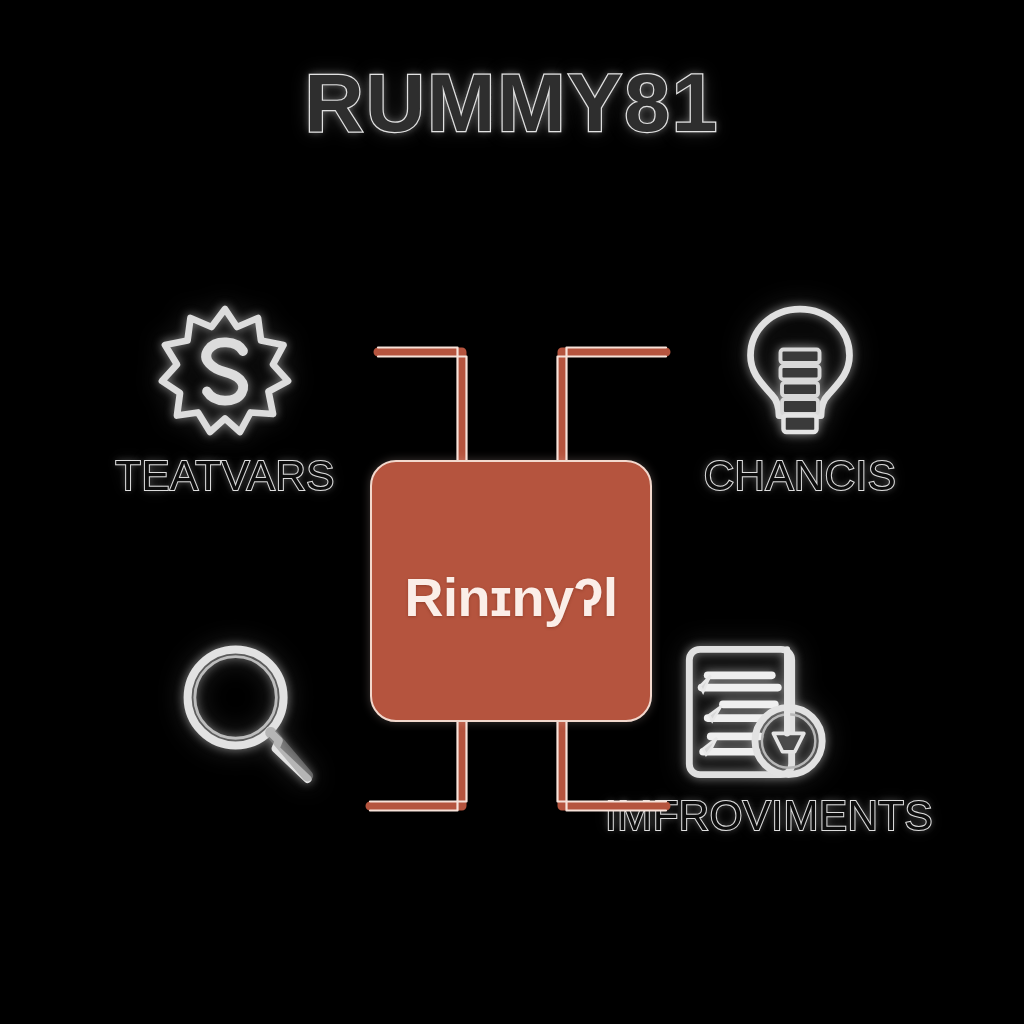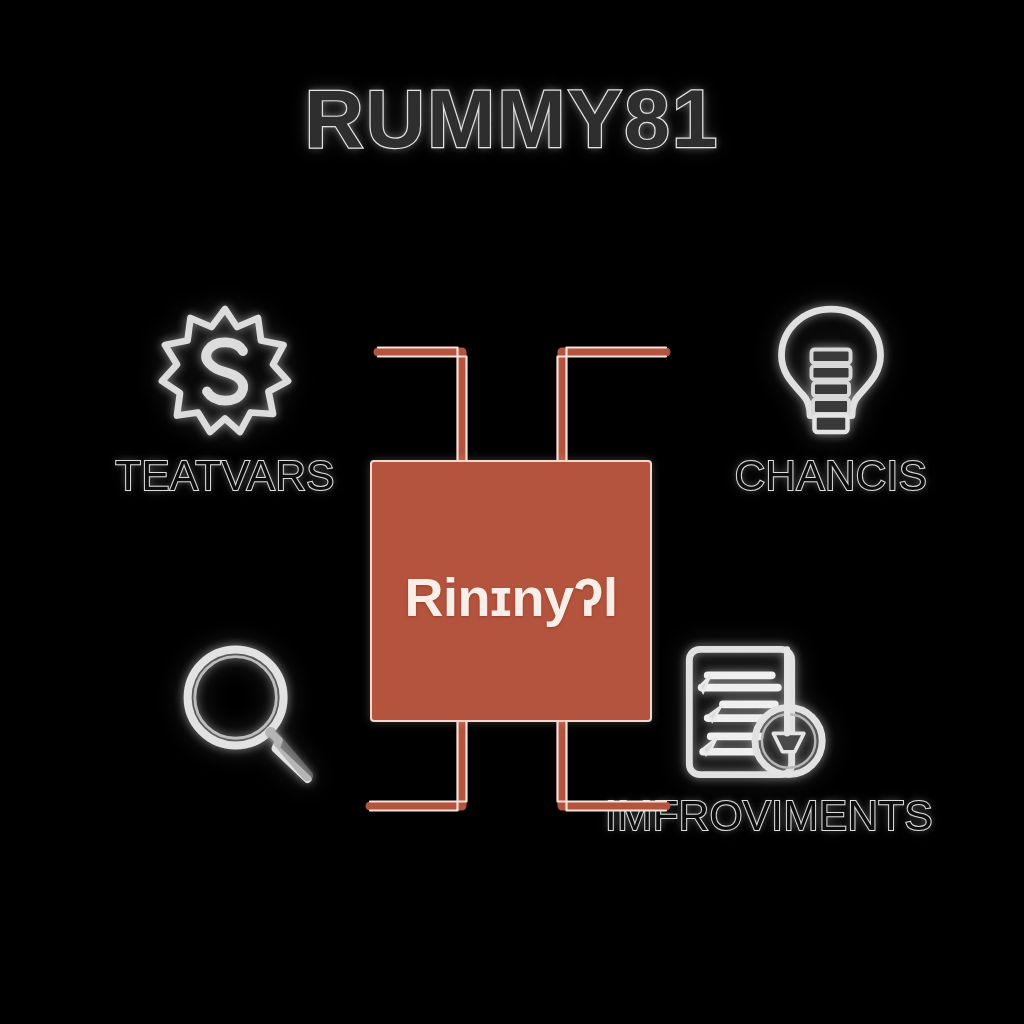--- a/index.html
+++ b/index.html
@@ -34,21 +34,21 @@
     font-family: "Liberation Sans", sans-serif;
     font-size: 82px;
     font-weight: bold;
     letter-spacing: 2px;
     line-height: 1.0;
     color: #2e2e2e;
     -webkit-text-stroke: 2.4px #e9e9e9;
     paint-order: stroke fill;
     text-shadow: 0 0 9px rgba(220,220,220,0.45),
                  0 0 20px rgba(180,180,180,0.25);
-    margin: 16px;
+    margin: 0;
   }
 
   .sub-title {
     font-family: "Liberation Sans", sans-serif;
     font-size: 52px;
     font-weight: bold;
     letter-spacing: 1px;
     line-height: 1.0;
     color: #131313;
     -webkit-text-stroke: 2.2px #dedede;
@@ -60,21 +60,21 @@
 
   
   .center-card {
     position: absolute;
     left: 370px;
     top: 460px;
     width: 282px;
     height: 262px;
     background: #b5543e;
     border: 2px solid #f2d8cd;
-    border-radius: 4px;
+    border-radius: 26px;
     box-sizing: border-box;
     display: flex;
     align-items: center;
     justify-content: center;
     box-shadow: 0 0 10px rgba(245,220,210,0.25);
     z-index: 5;
   }
   .center-card-label {
     font-family: "Liberation Sans", sans-serif;
     font-size: 54px;
@@ -120,21 +120,21 @@
     letter-spacing: 0.5px;
     color: #0d0d0d;
     -webkit-text-stroke: 2px #e4e4e4;
     paint-order: stroke fill;
     text-shadow: 0 0 7px rgba(205,205,205,0.42),
                  0 0 16px rgba(150,150,150,0.22);
     white-space: nowrap;
   }
 
   #node-features   { left: 75px;  top: 292px; }
-  #node-changes    { left: 681px; top: 292px; }
+  #node-changes    { left: 650px; top: 292px; }
   #node-new        { left: 100px; top: 635px; }
   #node-improve    { left: 605px; top: 632px; }
 
   #node-features .node-label,
   #node-changes  .node-label,
   #node-new      .node-label { font-size: 42px; }
   #node-improve  .node-label { font-size: 42px; }
 </style>
 </head>
 <body>

